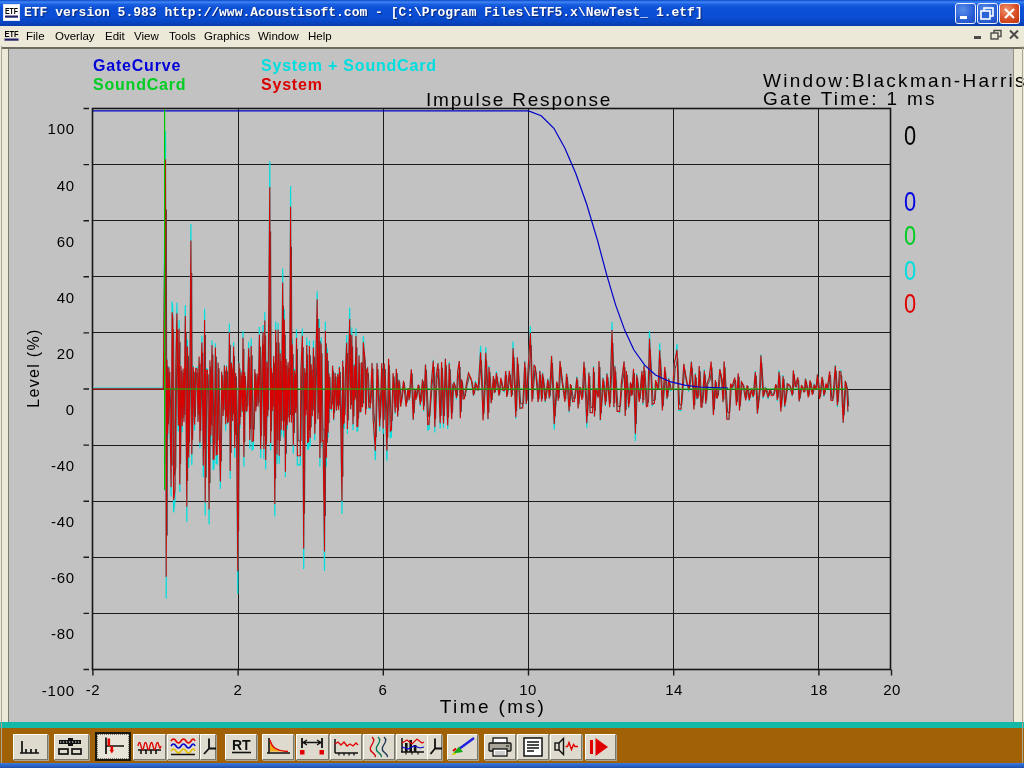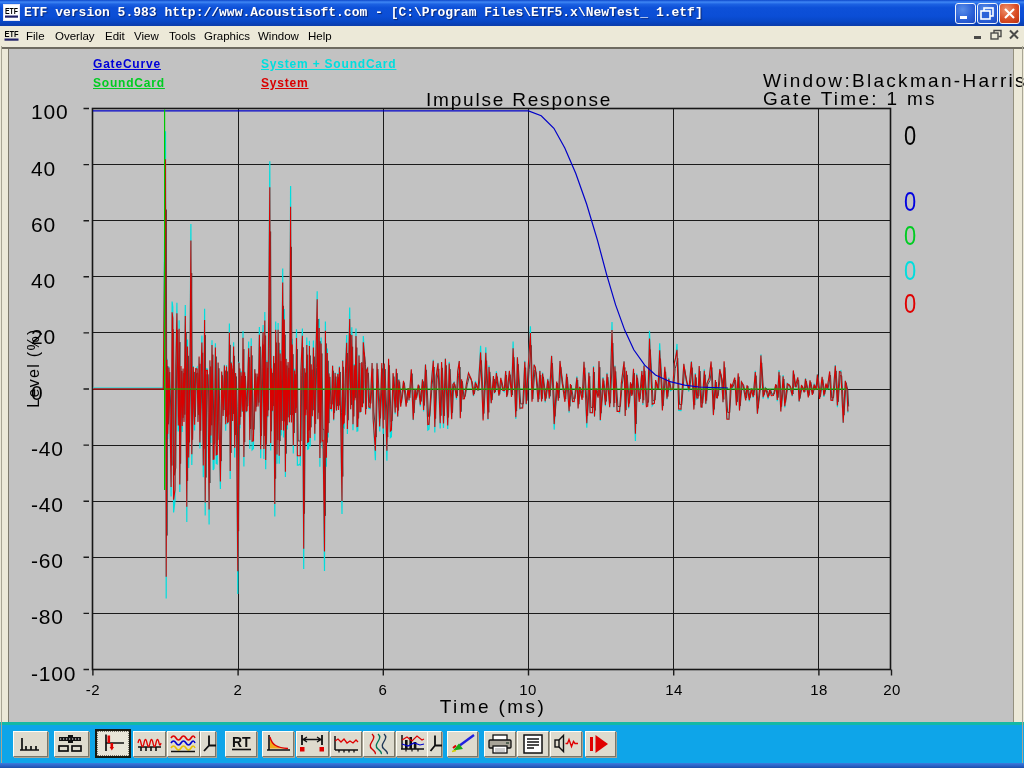--- a/index.html
+++ b/index.html
@@ -19,31 +19,31 @@
 
 #menubar{left:0;top:26px;width:1024px;height:20px;background:#ece9d8;font-size:11.5px;color:#000;}
 .mi{position:absolute;top:4px;white-space:nowrap;}
 
 
 #chartwrap{left:8px;top:48.6px;width:1006px;height:673.4px;background:#c2c2c2;
  border-left:1px solid #7d7a6e;border-right:1.6px solid #94917f;box-sizing:border-box;}
 #chartsvg{position:absolute;left:0;top:0;}
 #menusep{left:1px;top:47px;width:1023px;height:1.6px;background:#6e6b60;}
 
-#toolbar{left:0;top:722px;width:1024px;height:41px;background:#0ea5e9;border-top:3px solid #14b8a6;}
+#toolbar{left:0;top:722px;width:1024px;height:41px;background:#a16207;border-top:6px solid #14b8a6;}
 .tb{position:absolute;top:6px;height:26px;background:#dedbce;border:1px solid;border-color:#fffef6 #7a7668 #7a7668 #fffef6;box-shadow:1px 1px 0 #a8a496;box-sizing:border-box;}
 .tbsel{position:absolute;top:4px;height:29px;background:#e8e5d8;border:2px solid #18180f;box-sizing:border-box;}
 .tbsel .inner{position:absolute;left:0;top:0;right:0;bottom:0;border:1px dotted #76736a;}
 #bottomedge{left:0;top:763px;width:1024px;height:5px;background:linear-gradient(to bottom,#3c7cdc 0%,#2a63c8 55%,#1c4fa8 100%);}
 #leftline{left:1px;top:46px;width:1px;height:717px;background:#a9a695;}
 #rightline{left:1022px;top:46px;width:1px;height:717px;background:#a9a695;}
 
 .ct{position:absolute;color:#000;font-size:19px;white-space:nowrap;}
-.leg{position:absolute;font-size:12px;font-weight:bold;letter-spacing:.8px;white-space:nowrap;text-decoration:underline;}
-.ylab{position:absolute;width:44px;font-size:21px;color:#000;letter-spacing:.8px;}
+.leg{position:absolute;font-size:16px;font-weight:bold;letter-spacing:.8px;white-space:nowrap;}
+.ylab{position:absolute;width:44px;text-align:right;font-size:15px;color:#000;letter-spacing:.8px;margin-top:20px;}
 .xlab{position:absolute;font-size:15px;color:#000;letter-spacing:.5px;transform:translateX(-50%);}
 .zlab{position:absolute;font-size:28px;transform:scaleX(.78);transform-origin:left top;}
 </style>
 </head>
 <body>
 <div id="root">
   <div id="titlebar" class="abs">
     <div id="titleicon" class="abs"><svg width="15" height="15">
           <text x="7.5" y="9" text-anchor="middle" font-family="Liberation Sans" font-size="9.5" font-weight="bold" fill="#000" textLength="13" lengthAdjust="spacingAndGlyphs">ETF</text>
           <rect x="1" y="10.5" width="13" height="2.2" fill="#202068"></rect>

